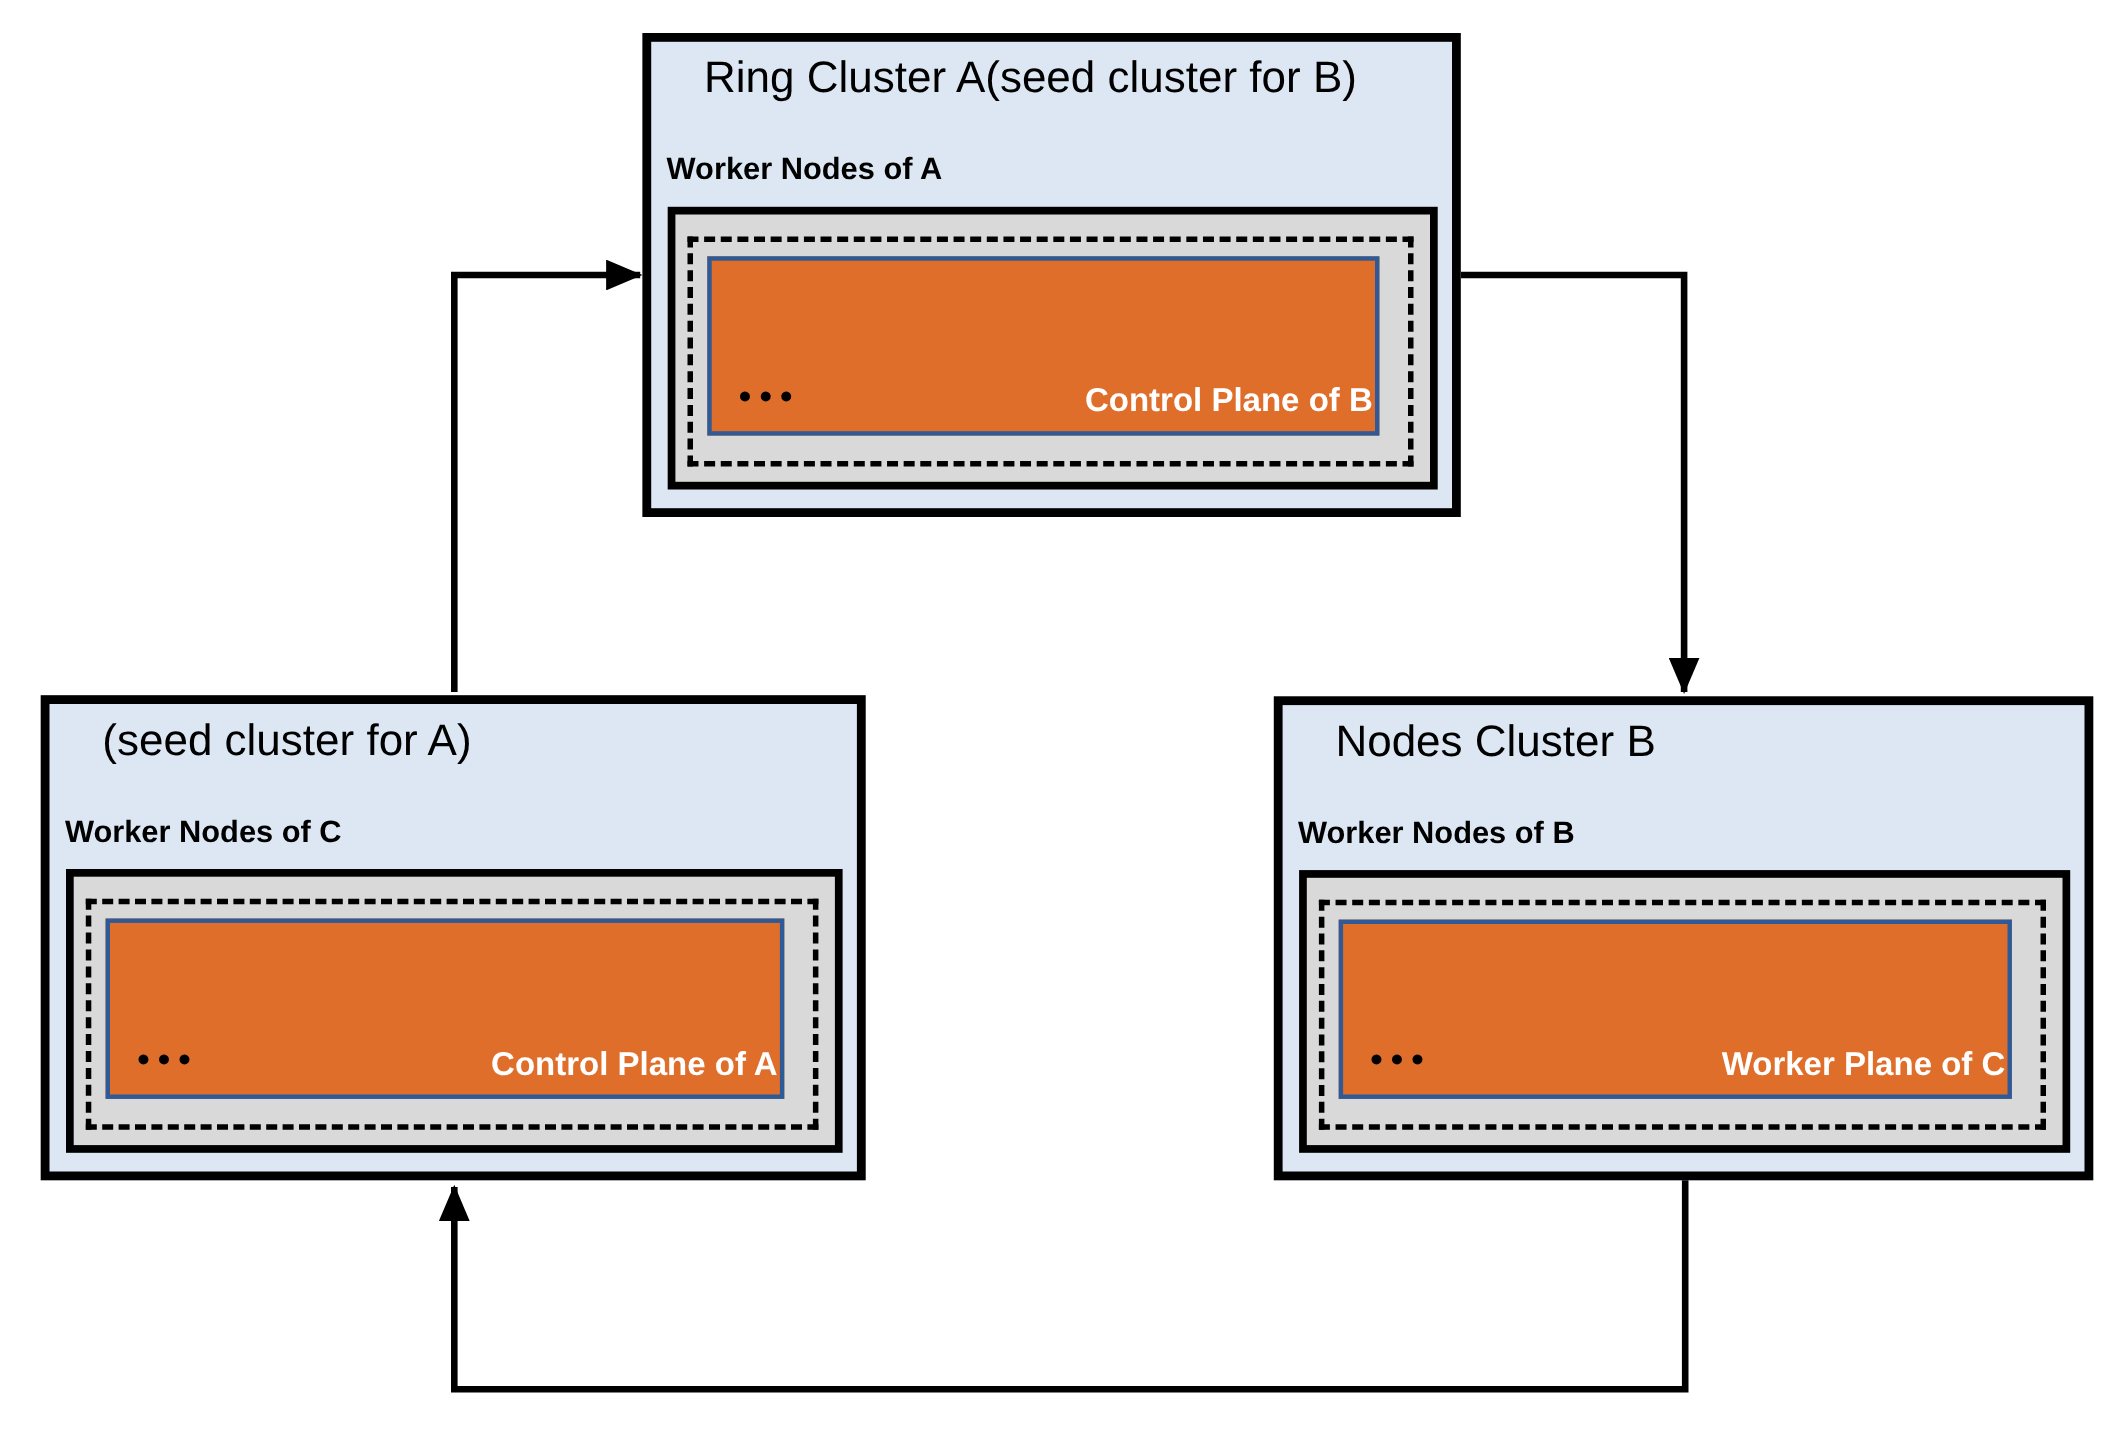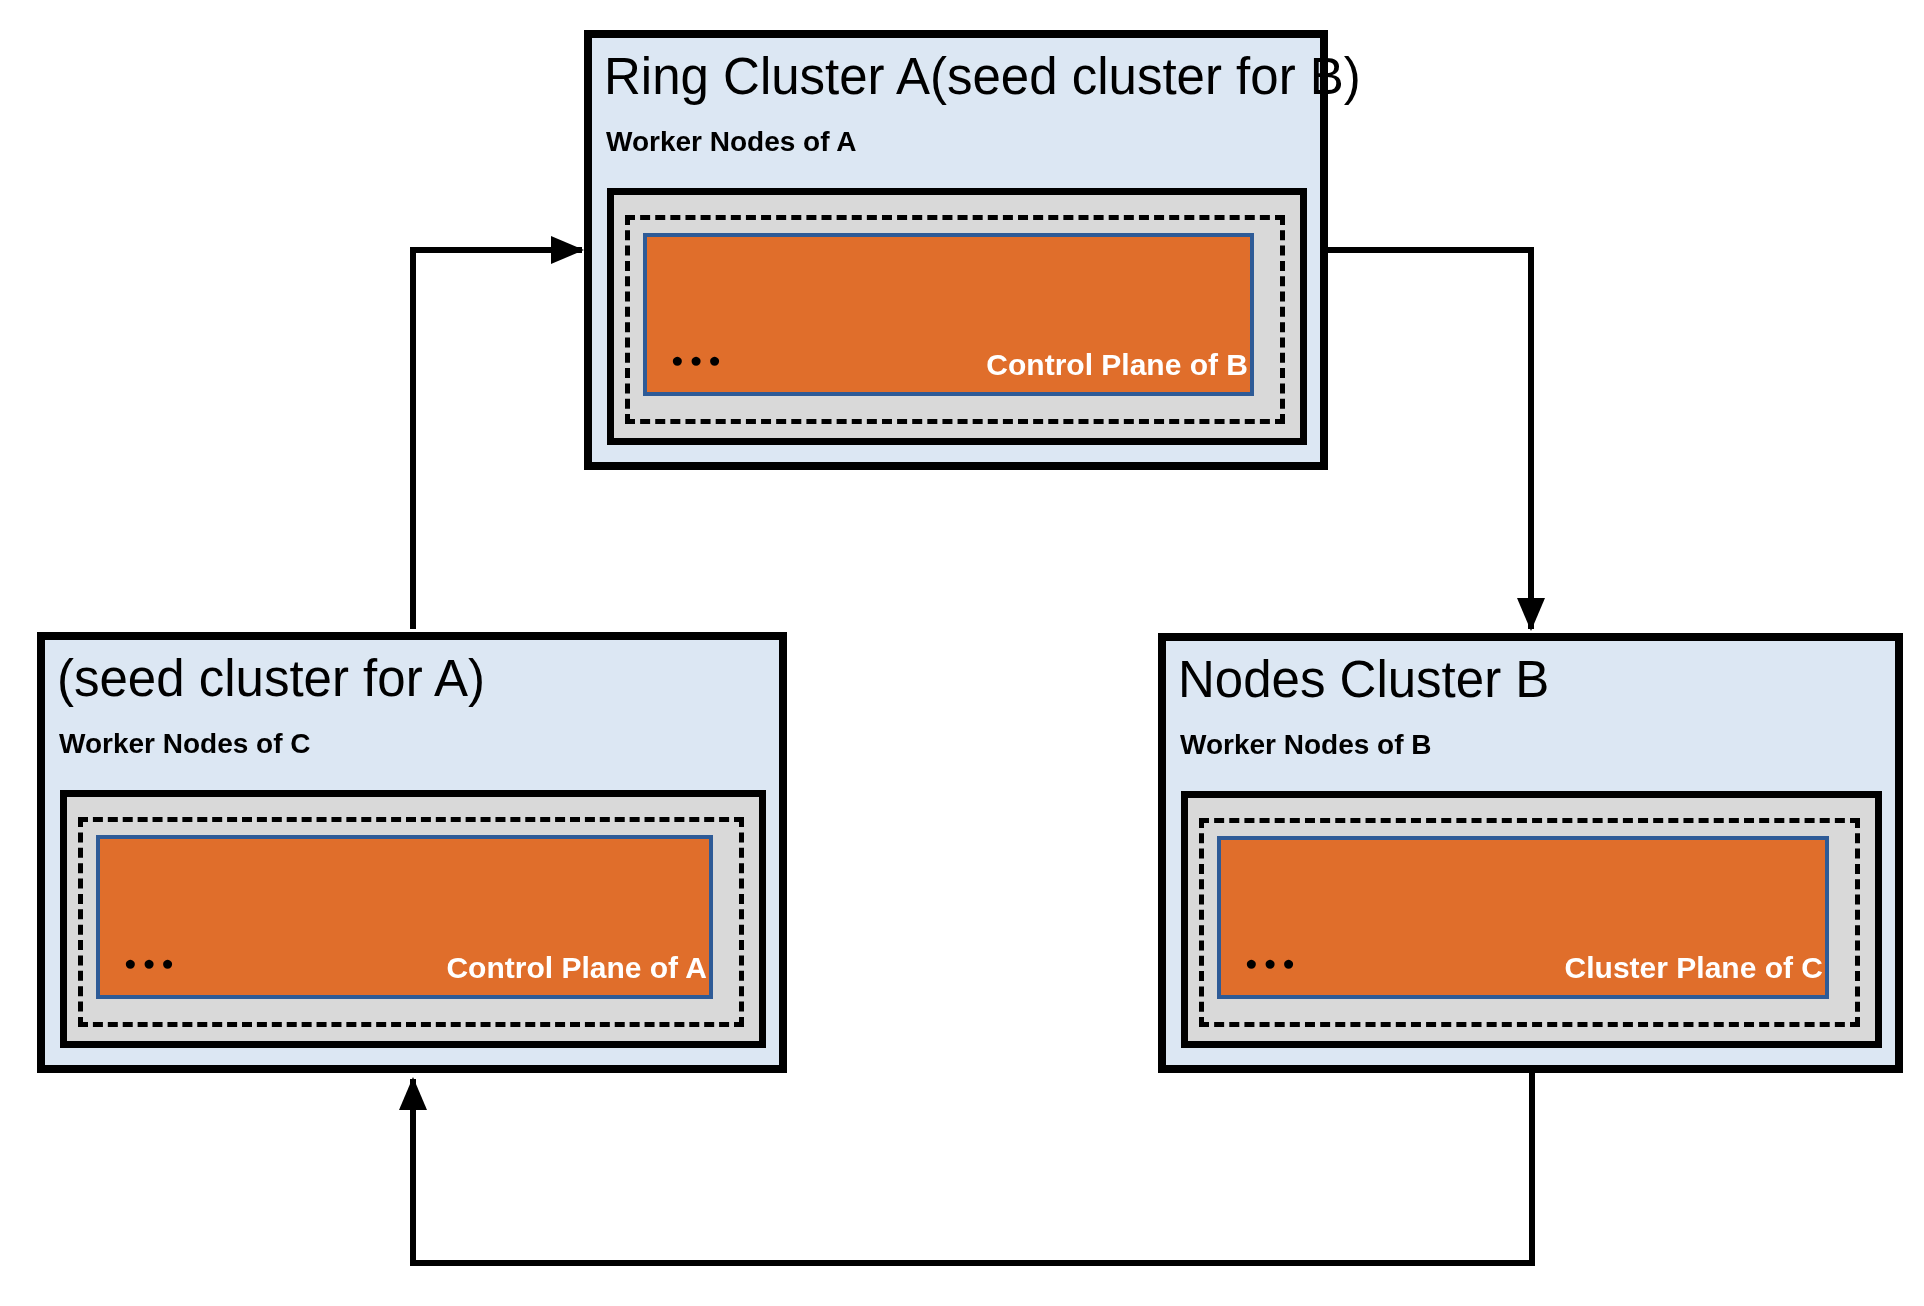--- a/index.html
+++ b/index.html
@@ -17,30 +17,30 @@
   }
   .cluster {
     position: absolute;
     box-sizing: border-box;
     background: var(--cluster-bg, #dce7f3);
     border: 8px solid var(--cluster-border, #000000);
     color: var(--text, #000000);
   }
   .title-row {
     display: flex;
-    justify-content: space-between;
     align-items: baseline;
     padding: 10px 8px 0 12px;
-    font-size: 51px;
+    font-size: 40px;
     line-height: 1.15;
     white-space: nowrap;
+    margin-left: 36px;
   }
   .worker-label {
     position: absolute;
-    top: 88px;
+    top: 100px;
     left: 14px;
     font-size: 28px;
     font-weight: bold;
     white-space: nowrap;
   }
   .node-box {
     position: absolute;
     box-sizing: border-box;
     left: 15px;
     right: 13px;
@@ -133,21 +133,21 @@
 
   <div class="cluster" id="cluster-b">
     <div class="title-row">
       <span>Nodes Cluster B</span>
     </div>
     <div class="worker-label">Worker Nodes of B</div>
     <div class="node-box">
       <div class="dashed-region">
         <div class="control-plane">
           <span class="dots">●●●</span>
-          <span class="cp-label">Cluster Plane of C</span>
+          <span class="cp-label">Worker Plane of C</span>
         </div>
       </div>
     </div>
   </div>
 
   <div class="cluster" id="cluster-c">
     <div class="title-row">
       <span>(seed cluster for A)</span>
     </div>
     <div class="worker-label">Worker Nodes of C</div>

